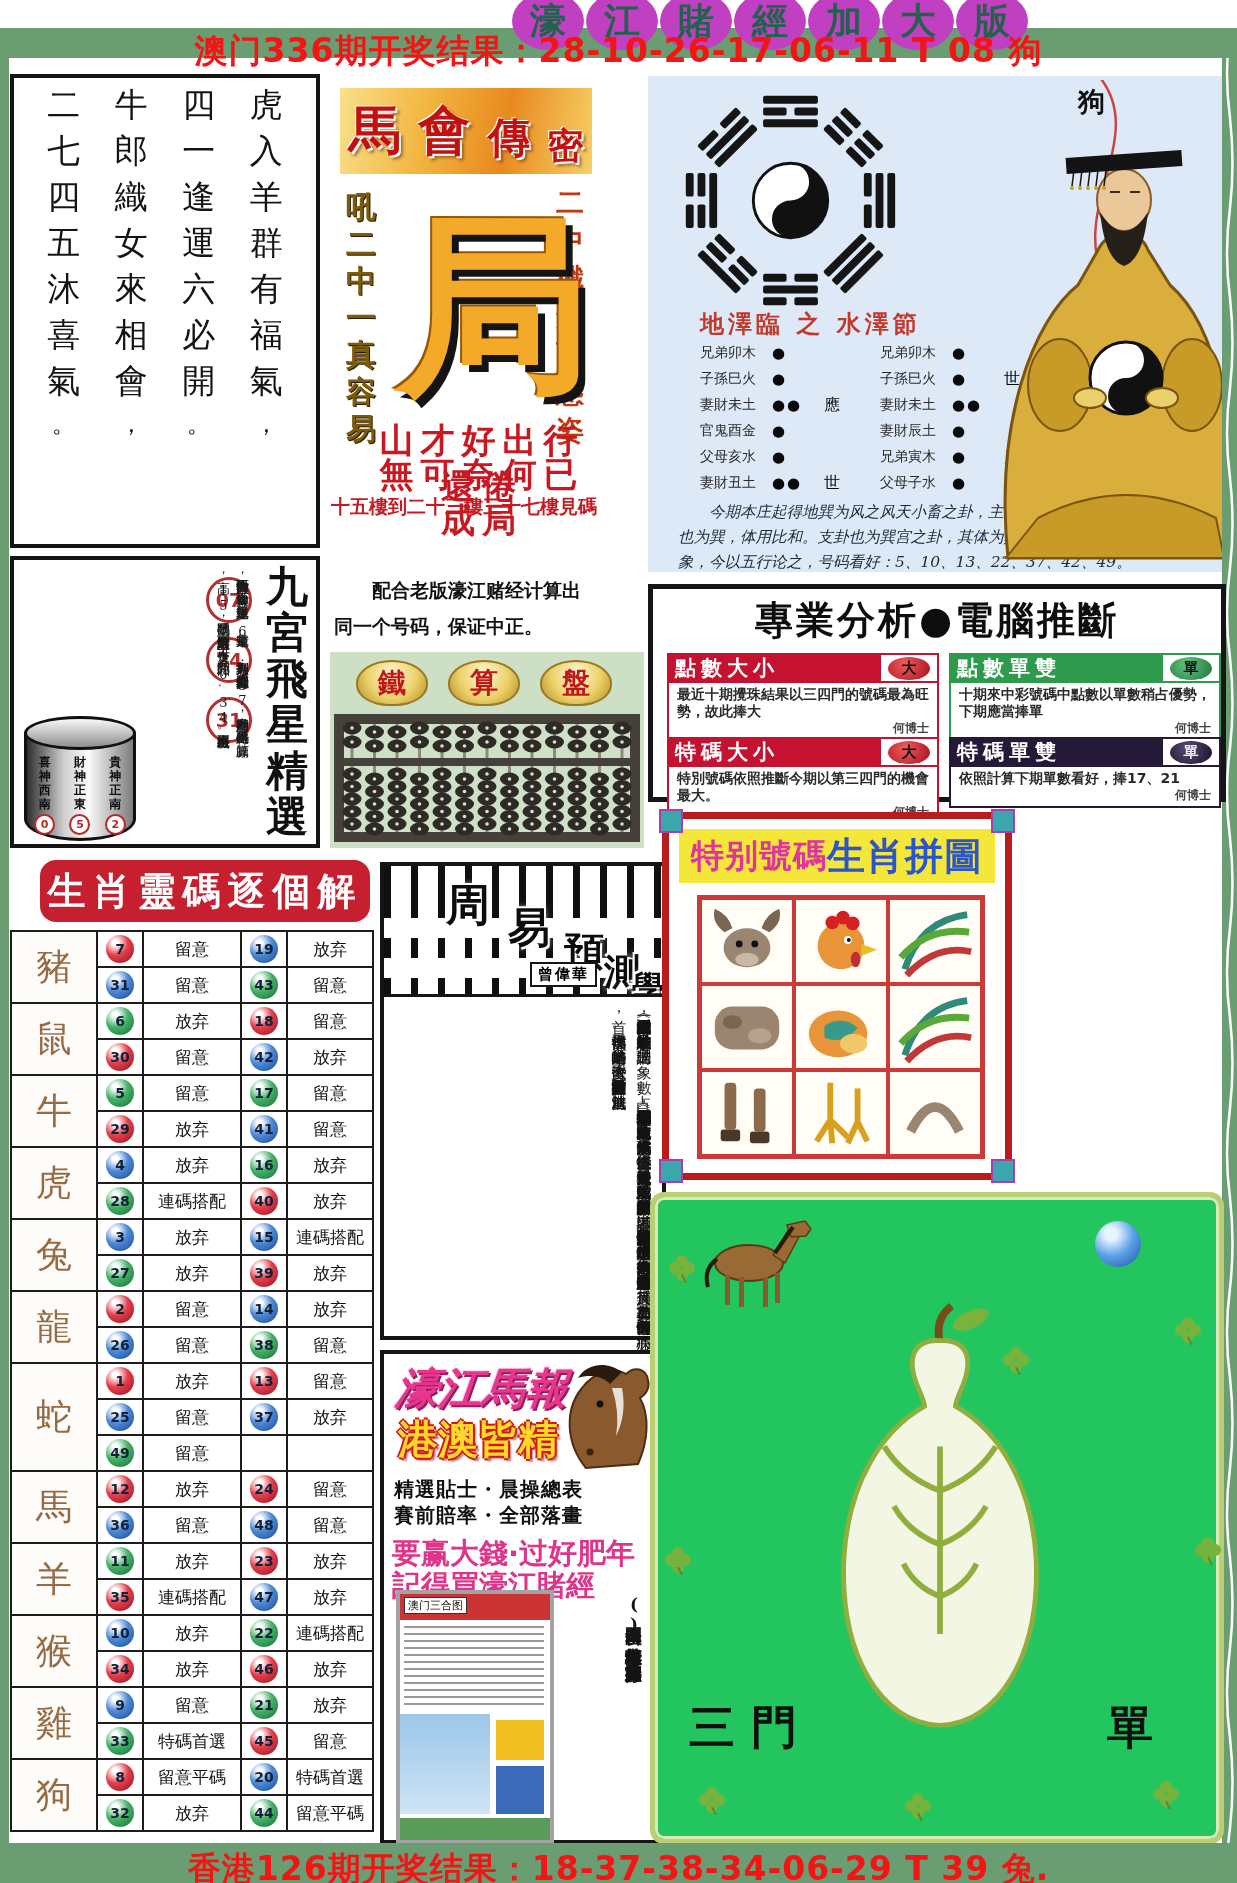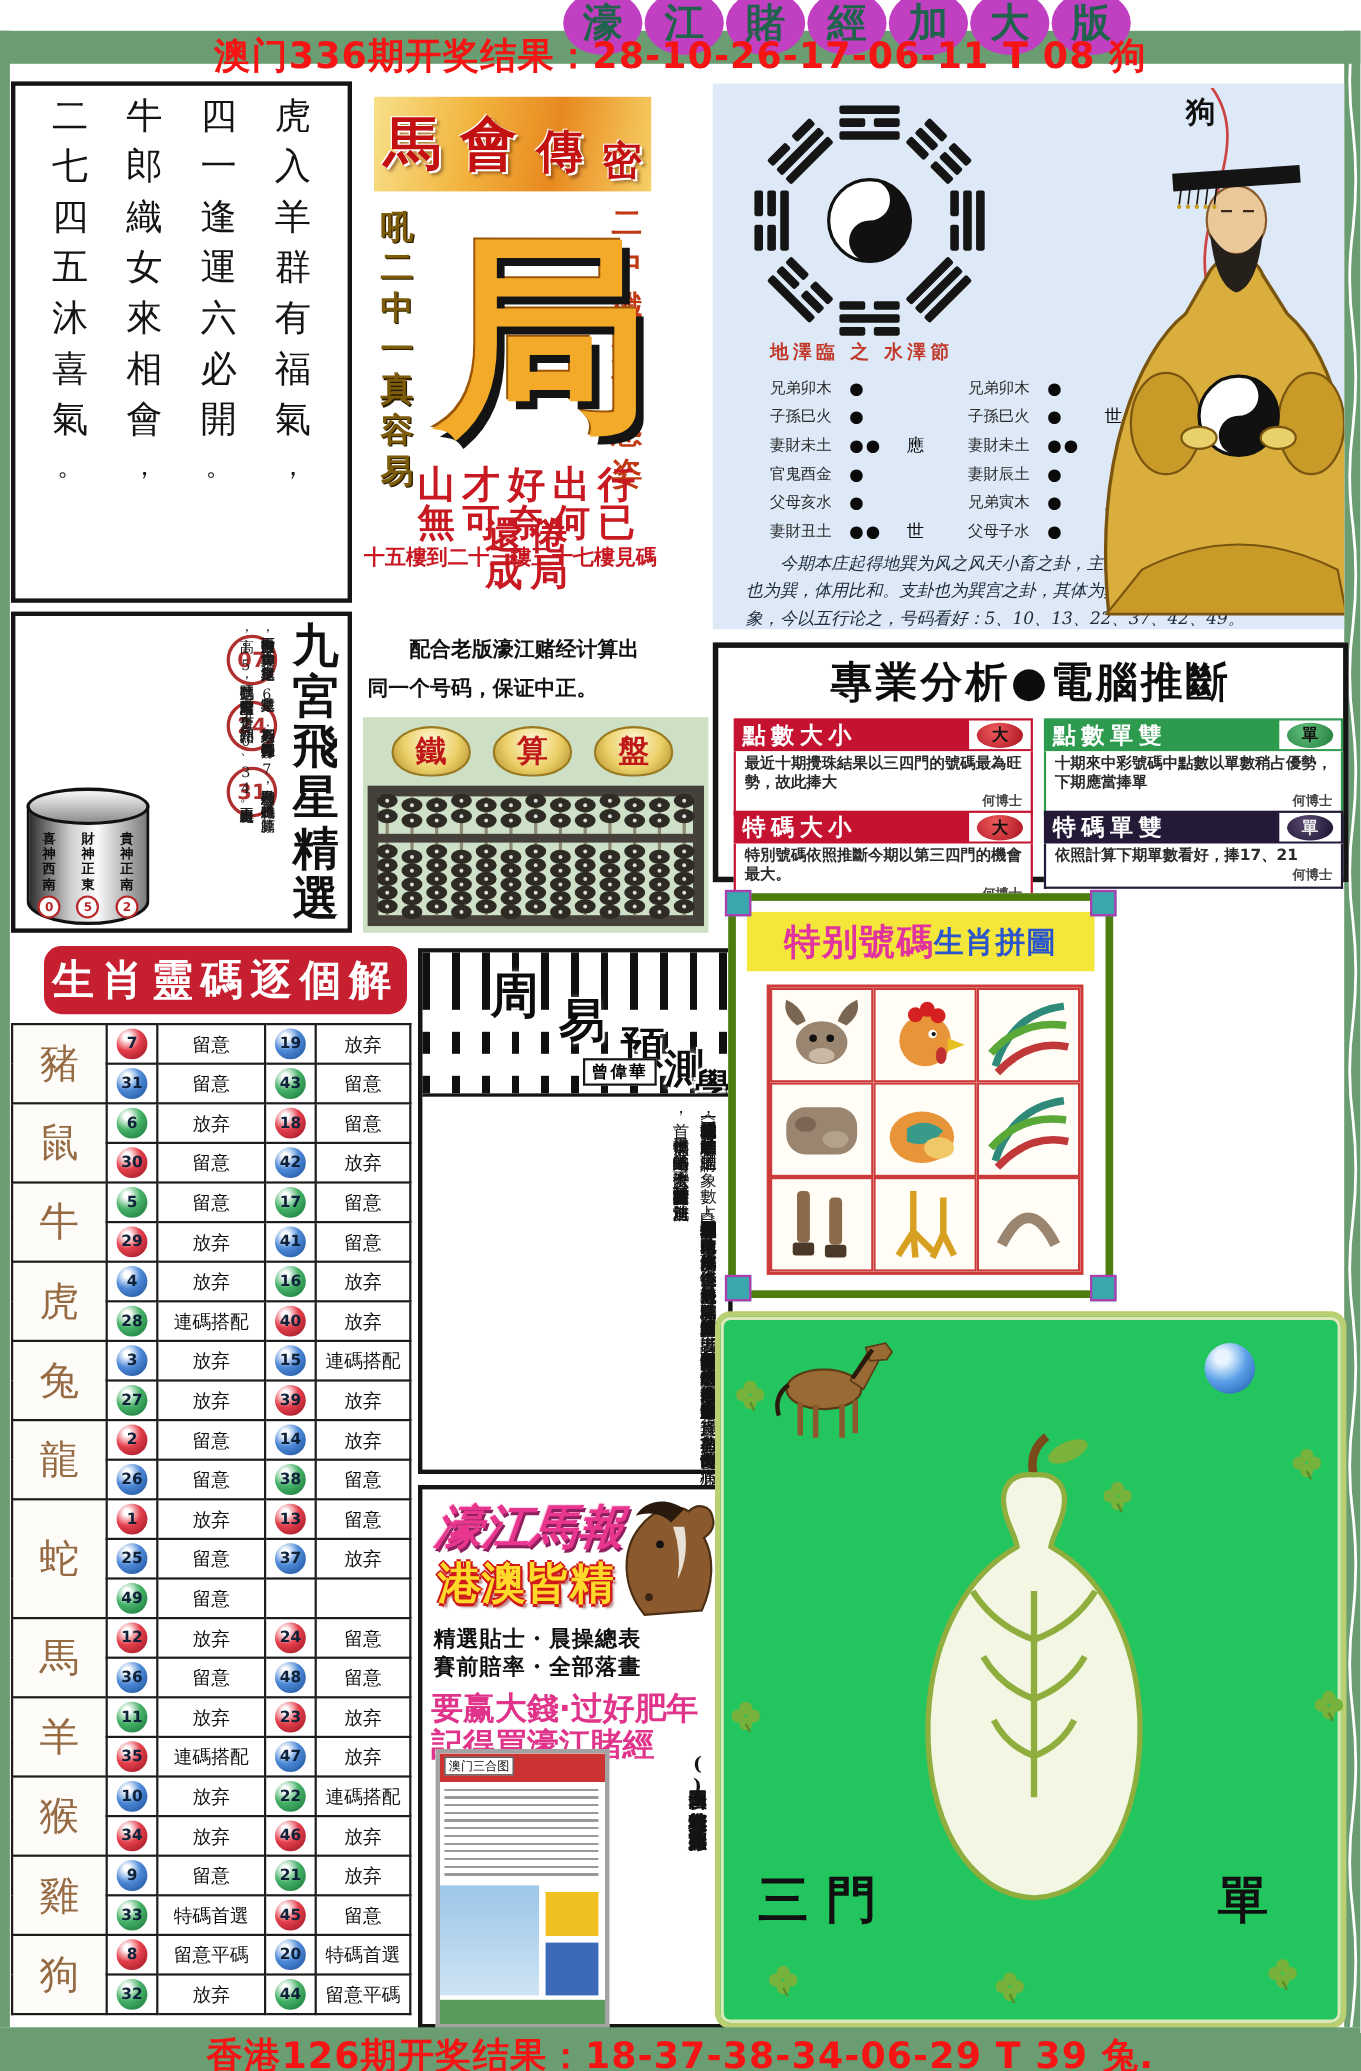--- a/index.html
+++ b/index.html
@@ -110,21 +110,21 @@
   #ad-thumb .blue{position:absolute;left:96px;top:172px;width:48px;height:48px;background:#3a6ab8;}
   #ad-thumb .textcols{position:absolute;left:4px;top:32px;width:140px;height:84px;
      background:repeating-linear-gradient(180deg,#999 0 2px,#fff 2px 7px);}
   #ad-thumb .green2{position:absolute;left:0;top:224px;width:150px;height:22px;background:#5a9a5a;}
   #thumb-label{position:absolute;left:4px;top:3px;background:#fff;border:1px solid #333;color:#111;
      font-size:11px;padding:0 3px;z-index:2;}
   #ad-caption{position:absolute;right:14px;top:240px;height:240px;writing-mode:vertical-rl;text-orientation:upright;
      font-size:17px;font-weight:bold;color:#141414;line-height:28px;}
   
   #blue-panel{position:absolute;left:648px;top:76px;width:574px;height:496px;background:#dde9f7;}
-  #gua-title{position:absolute;left:52px;top:232px;font-size:17px;font-weight:bold;color:#c0392b;letter-spacing:4px;}
+  #gua-title{position:absolute;left:52px;top:232px;font-size:24px;font-weight:bold;color:#c0392b;letter-spacing:4px;}
   .hex-col{position:absolute;top:264px;width:176px;}
   #hex-left{left:52px;} #hex-right{left:232px;}
   .hexrow{display:flex;align-items:center;height:26px;}
   .hexlabel{width:72px;font-size:14px;color:#2a2a2a;}
   .hexdots{width:52px;font-size:15px;color:#0a0a0a;letter-spacing:2px;}
   .hexmark{font-size:16px;color:#0a0a0a;}
   #gua-analysis{position:absolute;left:30px;top:424px;width:524px;font-size:15.5px;line-height:25px;
      color:#1c2a3a;text-indent:2em;font-style:italic;}
   #zodiac-char{position:absolute;left:430px;top:8px;font-size:27px;font-weight:bold;color:#101010;letter-spacing:6px;}
   
@@ -140,26 +140,26 @@
      font-weight:bold;font-size:14px;line-height:17px;color:#2a2a2a;box-sizing:border-box;background:#fff;}
   .apanel .asign{text-align:right;font-size:12px;color:#444;}
   .theme-red .ahead{background:#c41230;} .theme-red .abody{border-color:#c41230;}
   .theme-red .aoval{background:radial-gradient(circle at 40% 30%,#ef5a5a,#a80f1f);color:#111;}
   .theme-green .ahead{background:#2e9a4e;} .theme-green .abody{border-color:#2e9a4e;}
   .theme-green .aoval{background:radial-gradient(circle at 40% 30%,#63c07e,#1f7a38);color:#111;}
   .theme-dark .ahead{background:#241a38;} .theme-dark .abody{border-color:#241a38;}
   .theme-dark .aoval{background:radial-gradient(circle at 40% 30%,#5a4a72,#17102a);color:#eee;}
   
   #puzzle-box{position:absolute;left:662px;top:812px;width:350px;height:368px;background:#fff;
-     border:7px solid #4d7c0f;box-sizing:border-box;}
+     border:7px solid #b91c1c;box-sizing:border-box;}
   .pz-corner{position:absolute;width:20px;height:20px;background:#3aa7ad;border:2px solid #b03ab0;z-index:3;}
   #pz-band{position:absolute;left:10px;top:10px;width:316px;height:54px;background:#f5e63a;
      display:flex;align-items:center;justify-content:center;}
   #pz-band .ta{color:#e033a0;font-weight:bold;font-size:33px;letter-spacing:1px;}
-  #pz-band .tb{color:#2a55cc;font-weight:bold;font-size:27px;letter-spacing:1px;}
+  #pz-band .tb{color:#2a55cc;font-weight:bold;font-size:38px;letter-spacing:1px;}
   #pz-grid{position:absolute;left:28px;top:76px;width:282px;height:258px;display:grid;
      grid-template-columns:repeat(3,1fr);grid-template-rows:repeat(3,1fr);border:3px solid #cc3a3a;}
   .pz-cell{border:2px solid #cc3a3a;display:flex;align-items:center;justify-content:center;background:#fffdf6;overflow:hidden;}
   
   #pear-box{position:absolute;left:650px;top:1192px;width:574px;height:652px;background:#22c55e;
      border:5px solid #b9cf72;border-radius:14px;box-shadow:inset 0 0 0 3px #dce8b8;box-sizing:border-box;}
   #pear-left-label,#pear-right-label{position:absolute;top:500px;font-weight:bold;font-size:46px;color:#101010;letter-spacing:16px;}
   #pear-left-label{left:34px;} #pear-right-label{left:452px;letter-spacing:0;}
   .clover{position:absolute;width:26px;height:28px;}
   #blue-ball{position:absolute;left:440px;top:24px;width:46px;height:46px;border-radius:50%;

